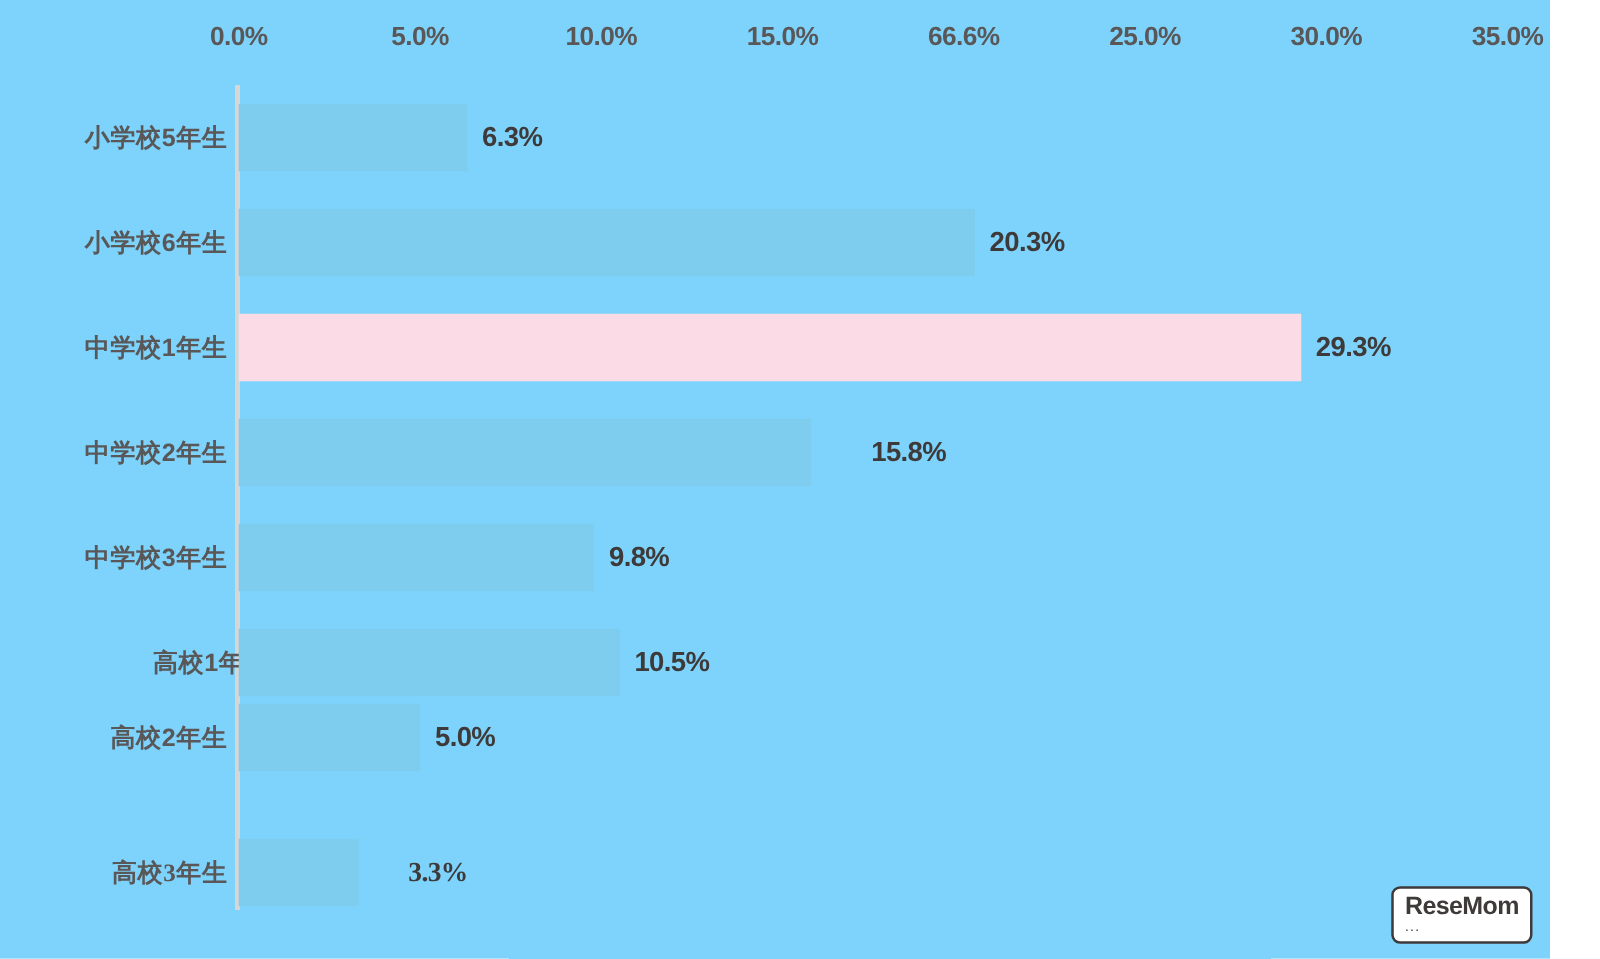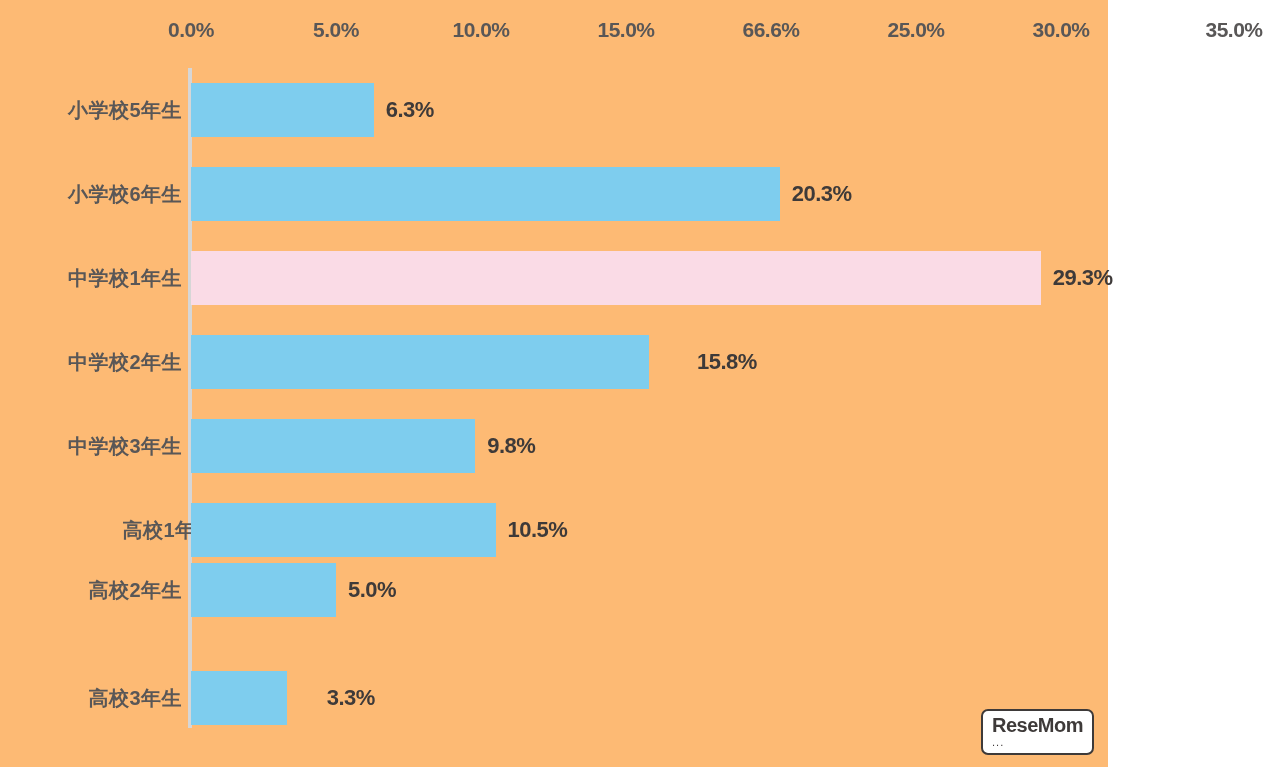--- a/index.html
+++ b/index.html
@@ -12,23 +12,23 @@
     font-family: "Liberation Sans", "DejaVu Sans", sans-serif;
     width: 1280px;
     height: 767px;
     overflow: hidden;
     position: relative;
     color: #595757;
   }
 
   #chart-root {
     position: relative;
-    width: 1108px;
+    width: 1240px;
     height: 767px;
-    background: #fdba74;
+    background: #7dd3fc;
   }
 
   
   .axis-top {
     position: absolute;
     left: 0;
     top: 0;
     width: 1280px;
     height: 60px;
   }
@@ -146,21 +146,21 @@
 <div id="chart-root">
 
   <div class="axis-top" id="axis-top">
       <div class="tick-label" style="left: 191px;">0.0%</div>
       <div class="tick-label" style="left: 336px;">5.0%</div>
       <div class="tick-label" style="left: 481px;">10.0%</div>
       <div class="tick-label" style="left: 626px;">15.0%</div>
       <div class="tick-label" style="left: 771px;">66.6%</div>
       <div class="tick-label" style="left: 916px;">25.0%</div>
       <div class="tick-label" style="left: 1061px;">30.0%</div>
-      <div class="tick-label" style="left: 1206px; margin-left: 28px;">35.0%</div>
+      <div class="tick-label" style="left: 1206px;">35.0%</div>
     </div>
 
   <div class="plot">
     <div class="axis-line"></div>
     <div class="rows" id="rows">
         <div class="row" style="top: 8px;">
           <div class="cat-label">小学校5年生</div>
           <div class="bar" style="width: 182.7px;"></div>
           <div class="val-label" style="left: 385.7px;">6.3%</div>
         </div>
@@ -187,21 +187,21 @@
         <div class="row" style="top: 428px; padding-left: 34px;">
           <div class="cat-label">高校1年生</div>
           <div class="bar" style="width: 304.5px;"></div>
           <div class="val-label" style="left: 507.5px;">10.5%</div>
         </div>
         <div class="row" style="top: 488px;">
           <div class="cat-label">高校2年生</div>
           <div class="bar" style="width: 145px;"></div>
           <div class="val-label" style="left: 348px;">5.0%</div>
         </div>
-        <div class="row" style="top: 596px;">
+        <div class="row" style="top: 596px; font-family: Liberation Serif, serif;">
           <div class="cat-label">高校3年生</div>
           <div class="bar" style="width: 95.7px;"></div>
           <div class="val-label" style="left: 298.7px; margin-left: 28px;">3.3%</div>
         </div>
       </div>
   </div>
 
   <div class="logo">
     <span class="logo-text">ReseMom</span>
     <span class="logo-dots">...</span>

